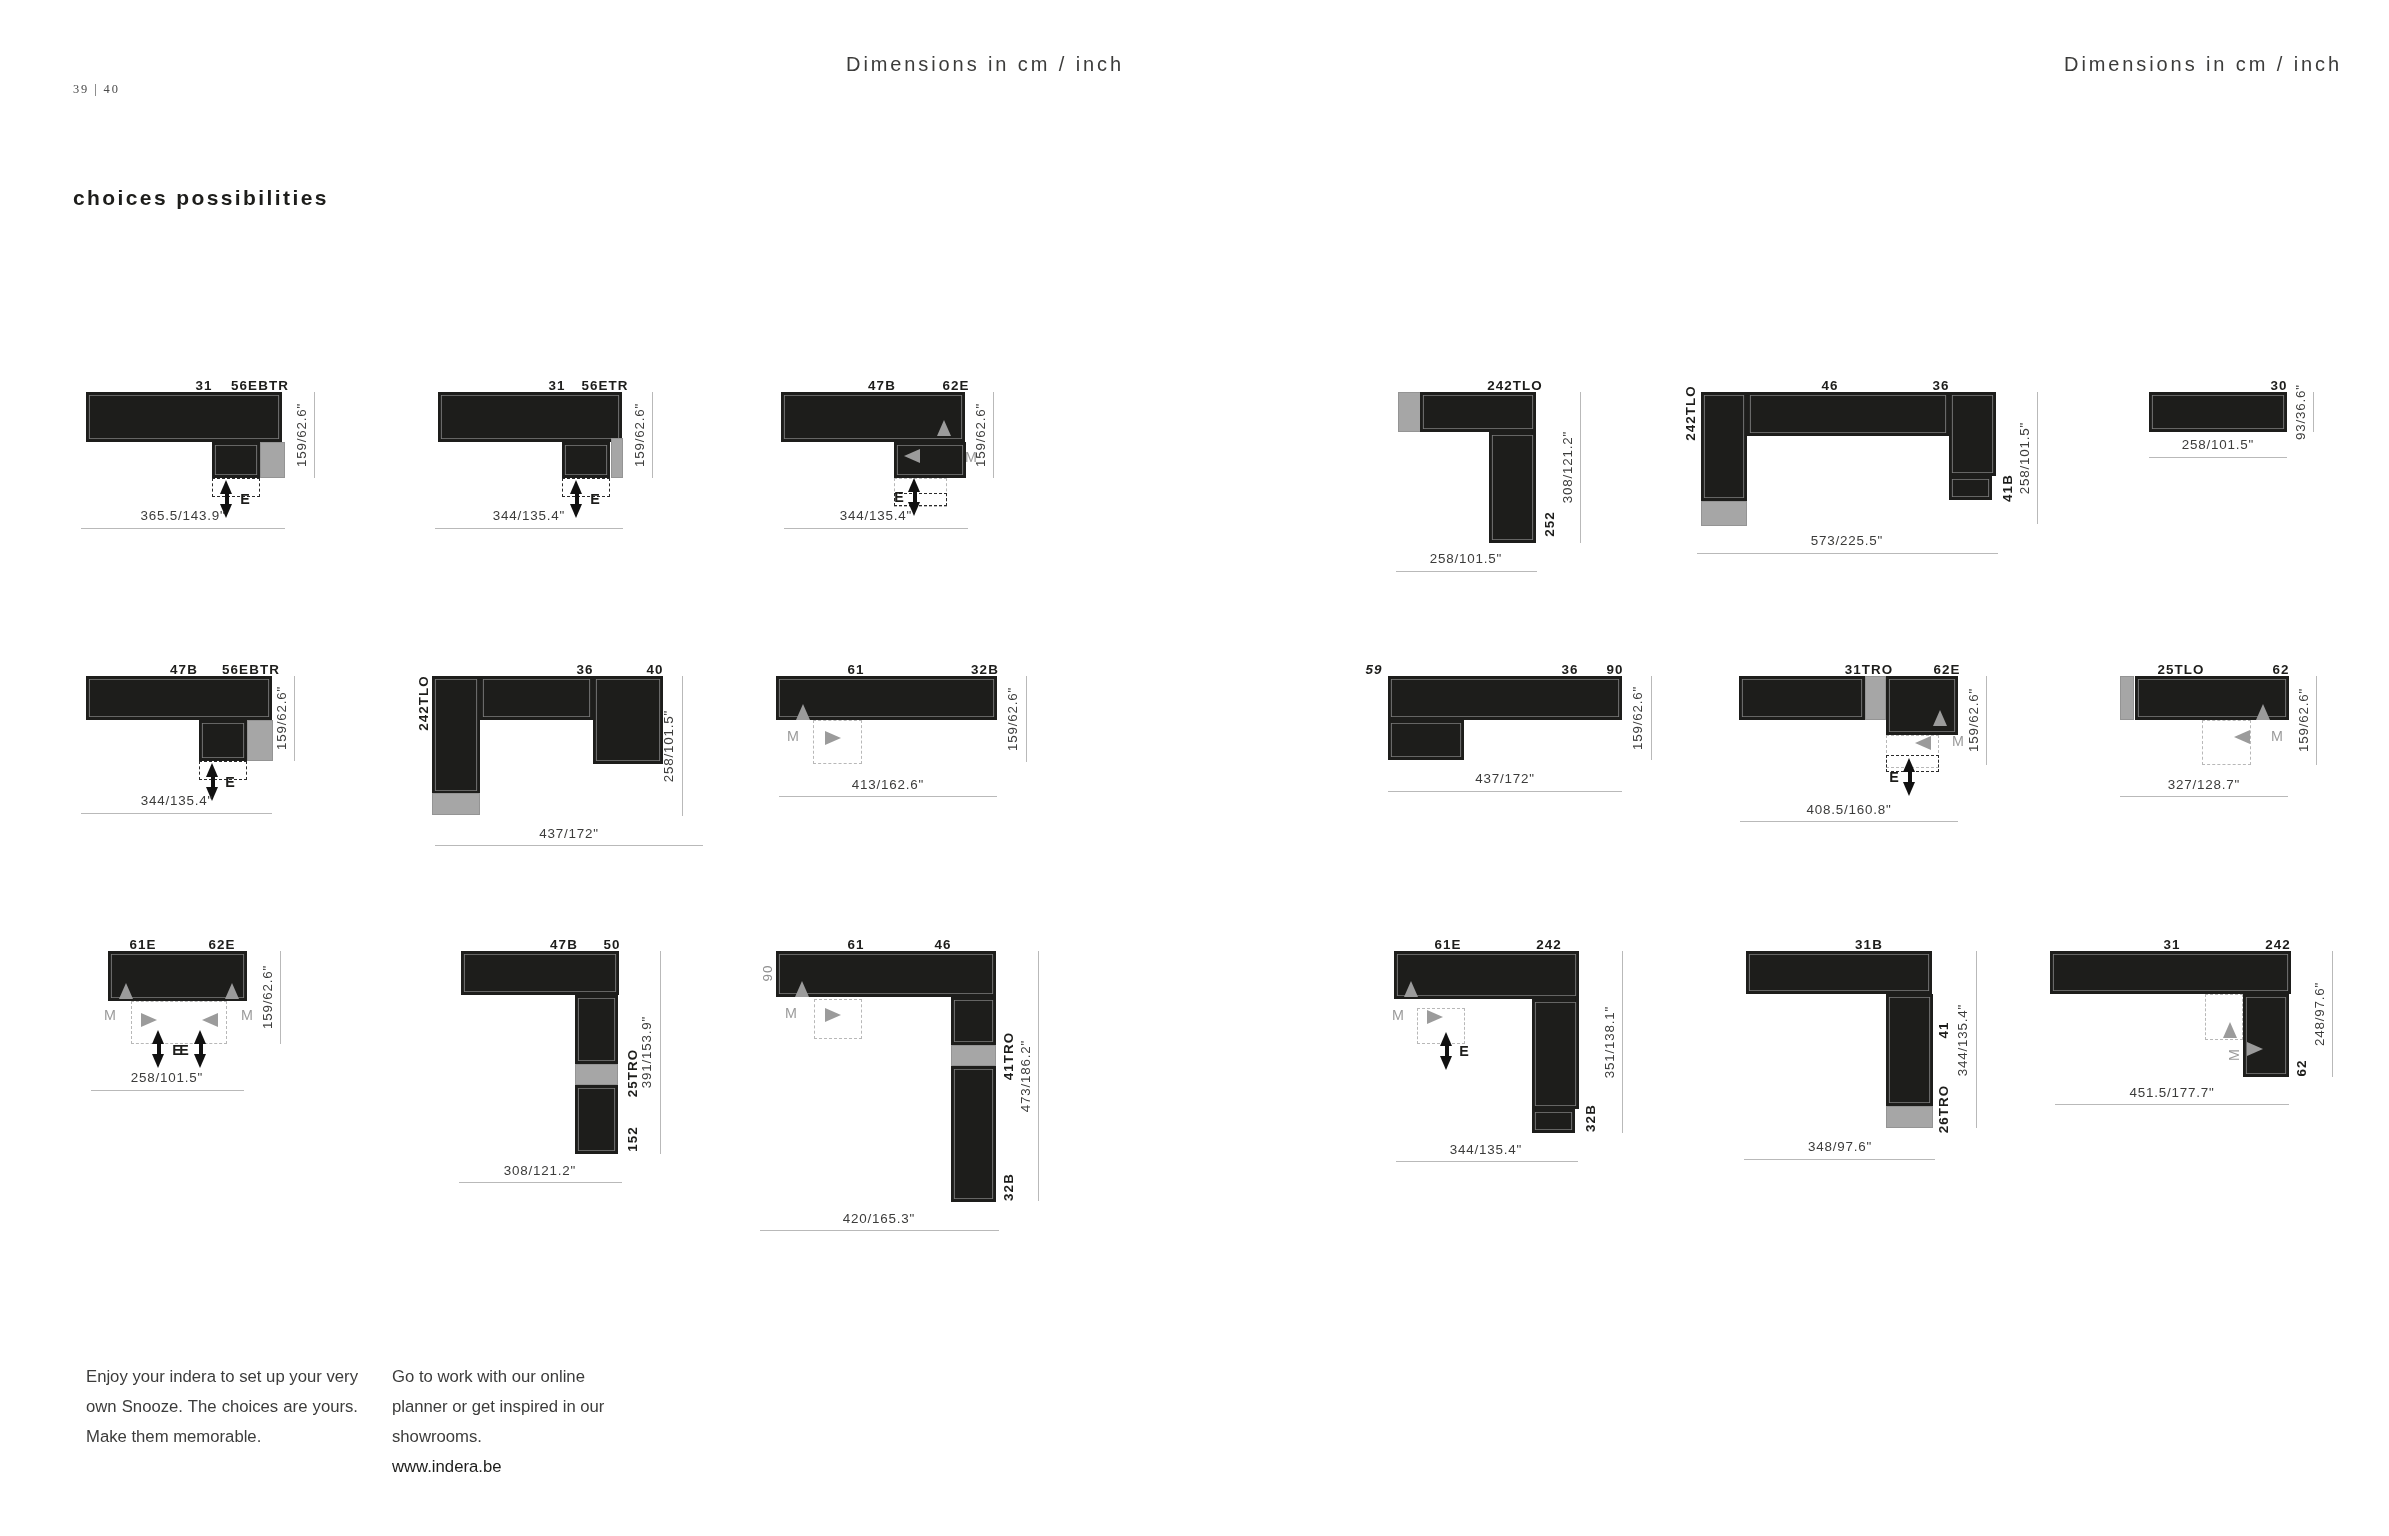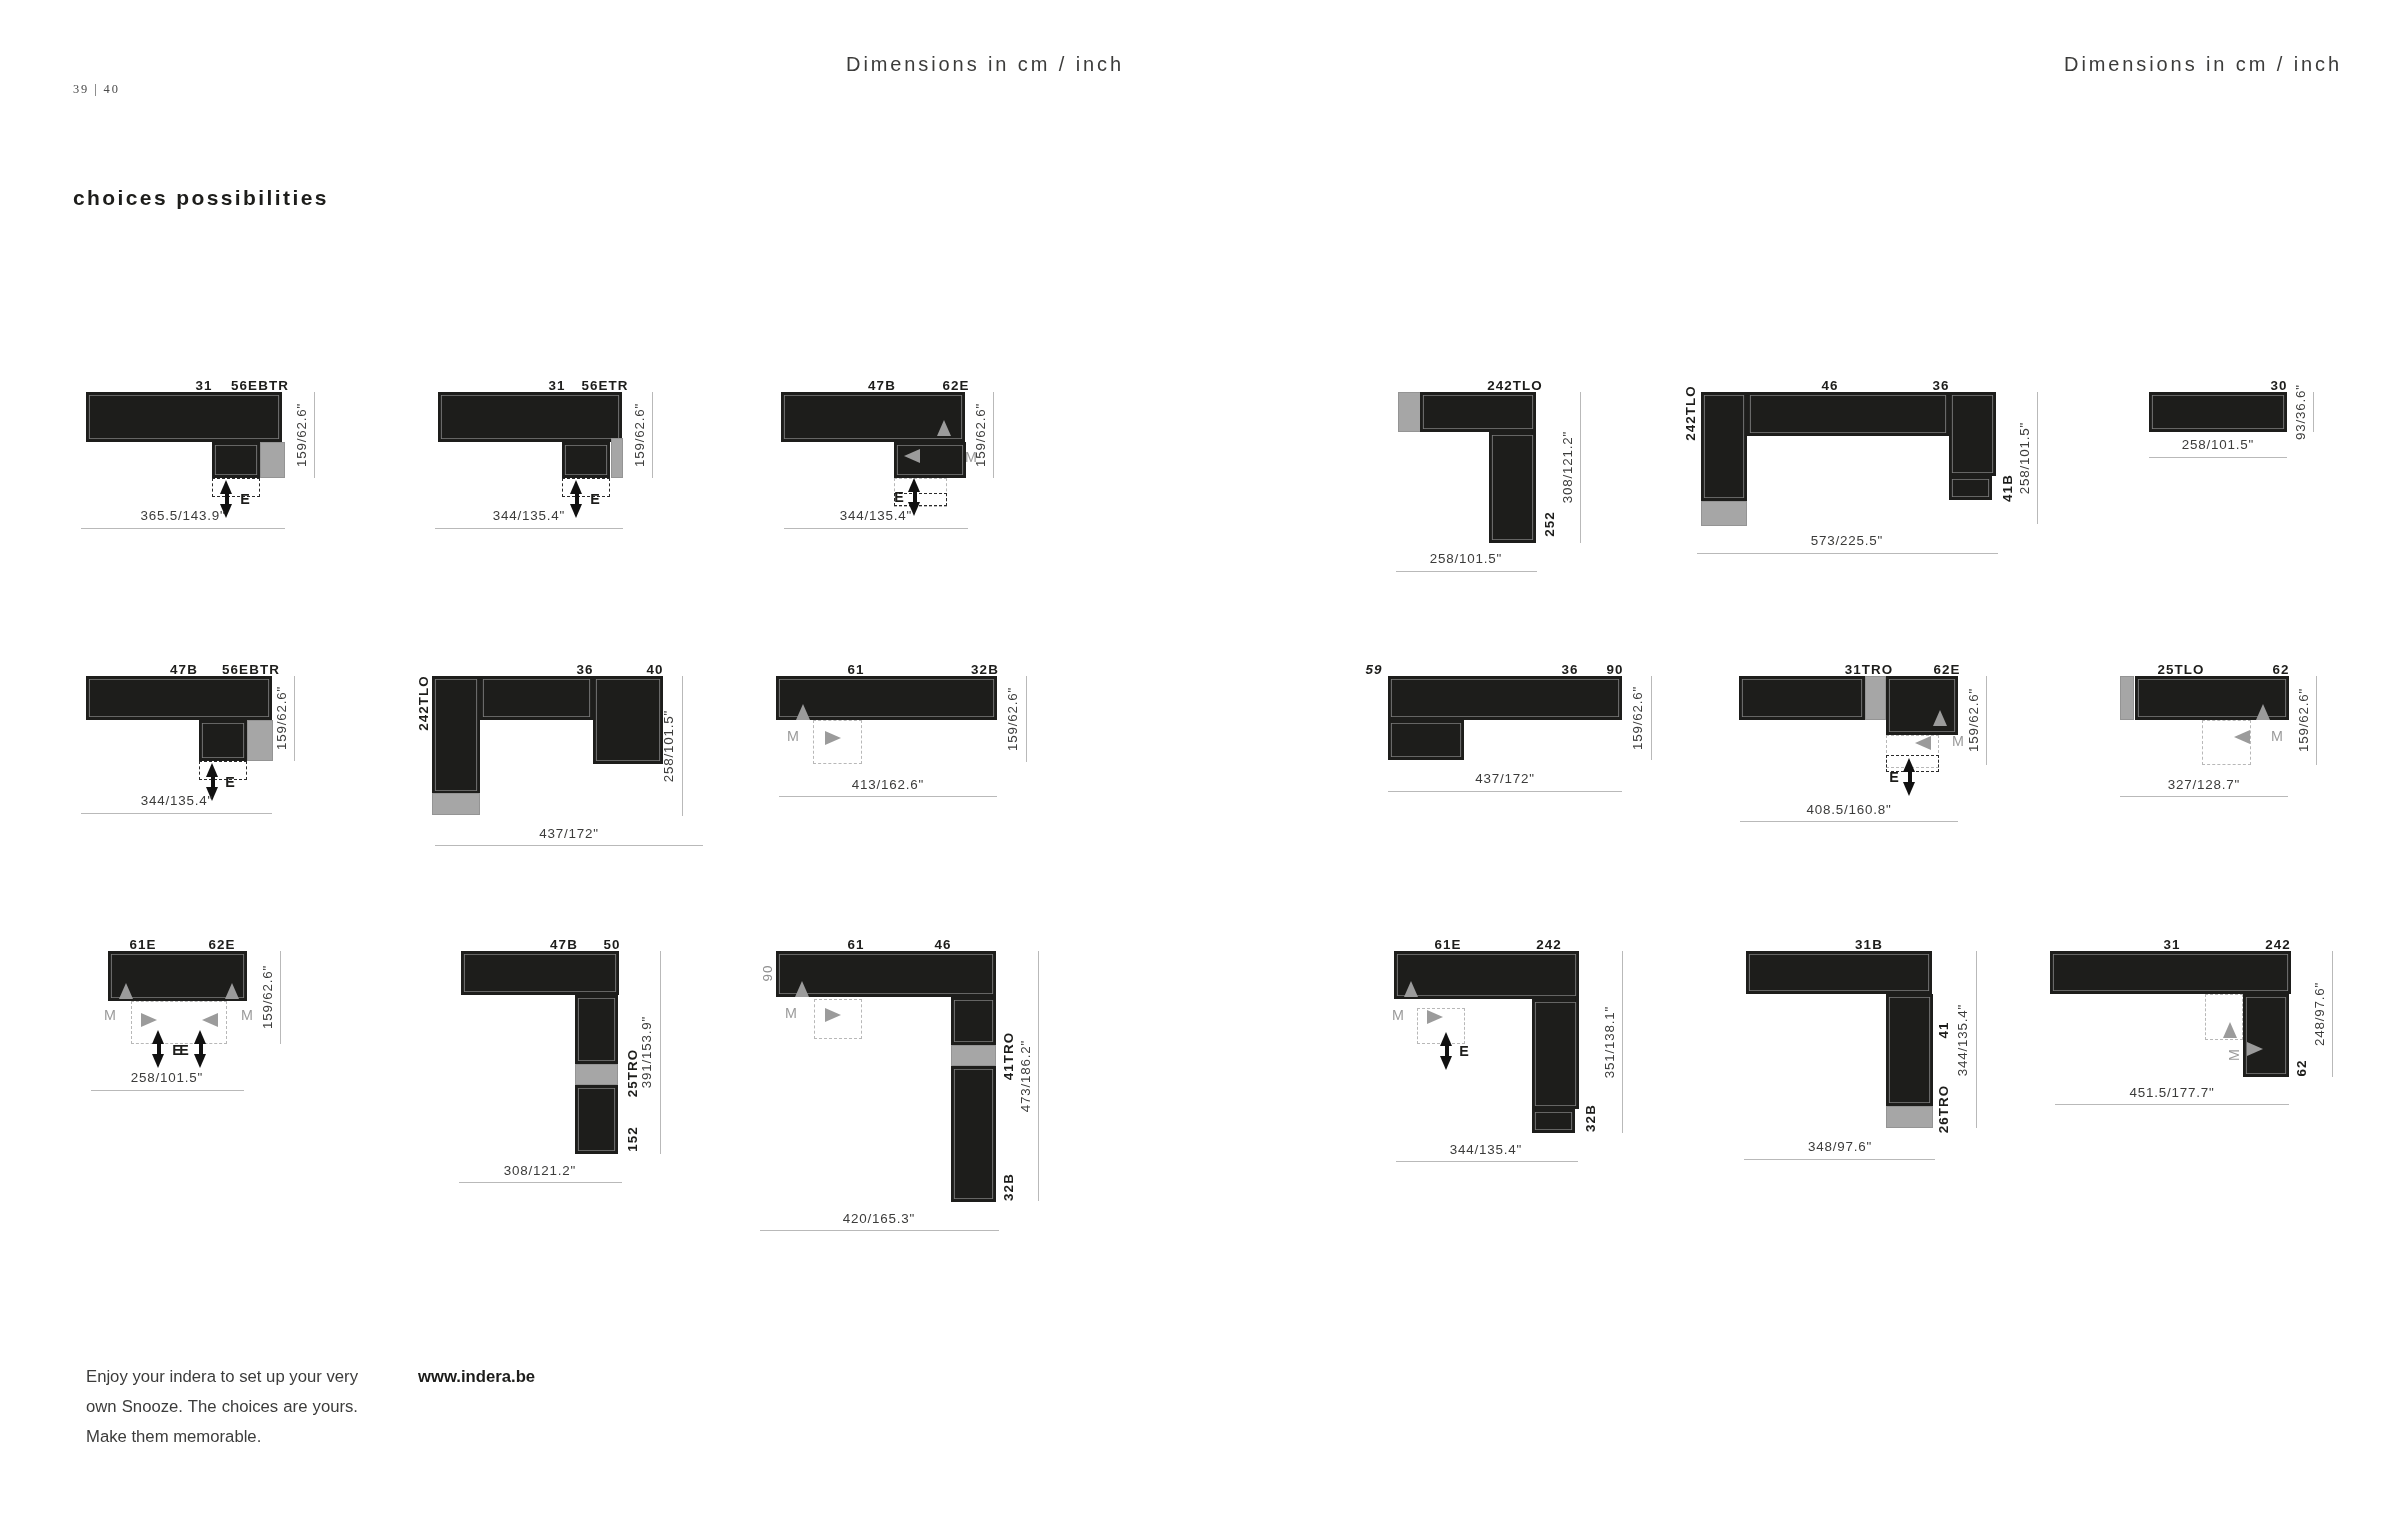--- a/index.html
+++ b/index.html
@@ -7,21 +7,21 @@
     width:2390px;height:1536px;position:relative;background:#ffffff;
     font-family:"Liberation Sans",sans-serif;color:#3c3c3b;overflow:hidden;
   }
   .abs{position:absolute;}
   
   .hdr{font-size:20px;letter-spacing:2.9px;color:#3c3c3b;white-space:nowrap;transform:translateX(-50%);}
   .pagenum{font-size:12.4px;letter-spacing:1.9px;color:#4a4a4a;}
   .title{font-size:21px;font-weight:bold;letter-spacing:2.4px;color:#1d1d1b;white-space:nowrap;}
   .para{font-size:16.7px;line-height:30px;color:#3c3c3b;}
   .just{text-align:justify;}
-  .weblink{font-size:16.7px;font-weight:bold;color:#1d1d1b;margin-top:4.8px;margin-left:26px;}
+  .weblink{font-size:16.7px;font-weight:normal;color:#1d1d1b;margin-top:4.8px;}
   
   .blk{background:#1d1d1b;box-shadow:inset 0 0 0 2.9px #1d1d1b, inset 0 0 0 3.8px #7d7d7d;}
   .gry{background:#a6a6a6;box-shadow:inset 0 0 0 1px #949494;}
   .dsh{border:1.9px dashed #2a2a2a;box-sizing:border-box;background:transparent;}
   .dshl{border:1.9px dashed #b8b8b8;box-sizing:border-box;background:transparent;}
   .lab{font-size:13.4px;font-weight:bold;letter-spacing:1.1px;color:#1d1d1b;white-space:nowrap;
        transform:translate(-50%,-50%);}
   .lab.rot{transform:translate(-50%,-50%) rotate(-90deg);}
   .lab.gray{color:#8f8f8f;font-weight:normal;}
   .dimt{font-size:13.4px;letter-spacing:0.8px;color:#3c3c3b;white-space:nowrap;transform:translate(-50%,-50%);}
@@ -305,15 +305,16 @@
     <div class="abs lab rot" style="left: 2301px; top: 1068px;">62</div>
     <div class="abs dlv" style="left: 2332px; top: 951px; height: 126px;"></div>
     <div class="abs dimt rot" style="left: 2319px; top: 1014px;">248/97.6"</div>
     <div class="abs dlh" style="left: 2055px; top: 1104px; width: 234px;"></div>
     <div class="abs dimt" style="left: 2172px; top: 1092px;">451.5/177.7"</div>
   </div>
 
 <div class="abs para just" style="left:86px;top:1362px;width:272px;">Enjoy your indera to set up your very own Snooze. The choices are yours. Make them memorable.</div>
 
 <div class="abs" style="left:392px;top:1362px;width:253px;">
+  <div class="para">Go to work with our online planner or get inspired in our showrooms.</div>
   <div class="weblink">www.indera.be</div>
 </div>
 
 
 </body></html>

